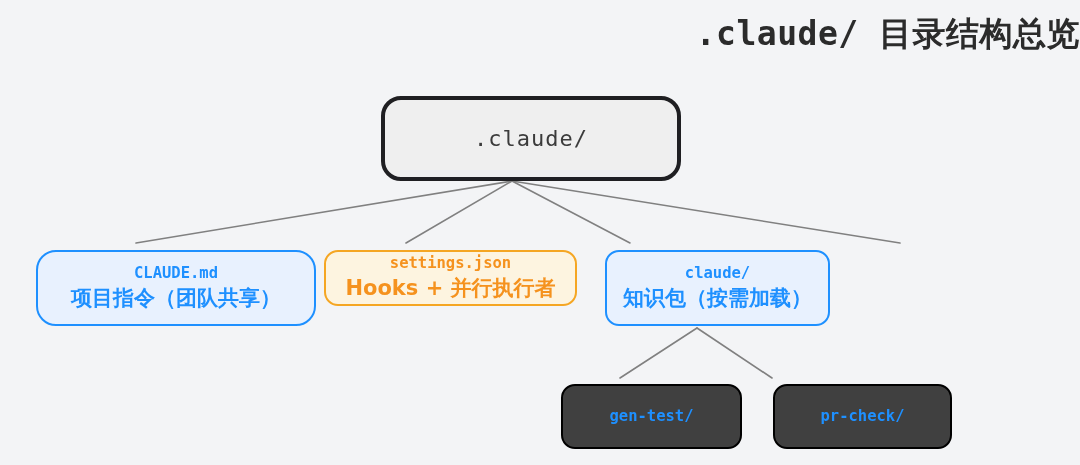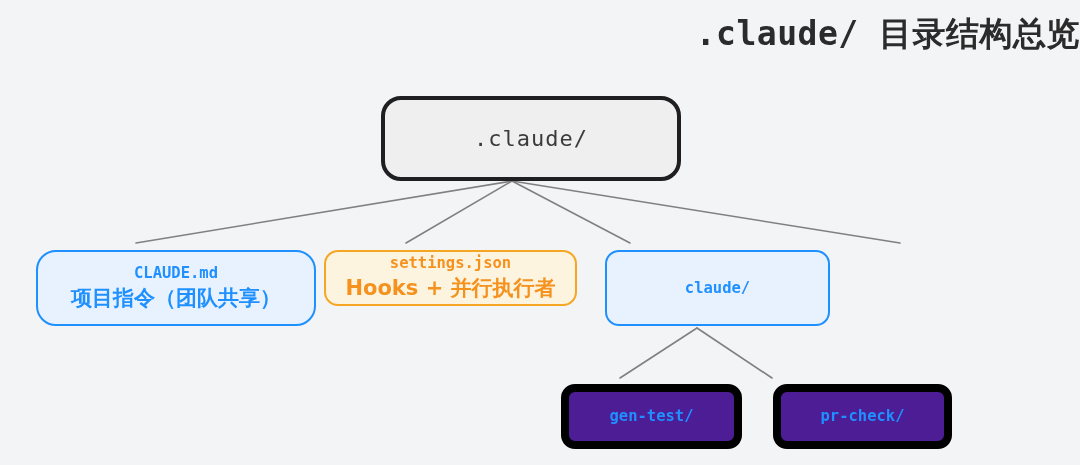--- a/index.html
+++ b/index.html
@@ -84,22 +84,22 @@
     border: 2px solid #f5a623;
     background: #fdf4e0;
   }
   .node.orange .line1, .node.orange .line2 { color: #f5921e; }
   .node.purple {
     border: 2px solid #6e63e8;
     background: #ecebfb;
   }
   .node.purple .line1, .node.purple .line2 { color: #6e63e8; }
   .node.leaf {
-    border: 8px solid #000000;
-    background: #4c1d95;
+    border: 2px solid #000000;
+    background: #404040;
   }
   .node.leaf .line1 { color: #1e90ff; }
 </style>
 </head>
 <body>
 
 <div id="diagram">
 
   <div class="title">.claude/  目录结构总览</div>
 
@@ -123,20 +123,21 @@
     <div class="line2">项目指令（团队共享）</div>
   </div>
 
   <div class="node orange" style="left:304px; top:250px; width:253px; height:56px;">
     <div class="line1">settings.json</div>
     <div class="line2">Hooks + 并行执行者</div>
   </div>
 
   <div class="node blue" style="left:585px; top:250px; width:225px; height:76px;">
     <div class="line1">claude/</div>
+    <div class="line2">知识包（按需加载）</div>
   </div>
 
 
   <div class="node leaf" style="left:541px; top:384px; width:181px; height:65px;">
     <div class="line1">gen-test/</div>
   </div>
 
   <div class="node leaf" style="left:753px; top:384px; width:179px; height:65px;">
     <div class="line1">pr-check/</div>
   </div>

